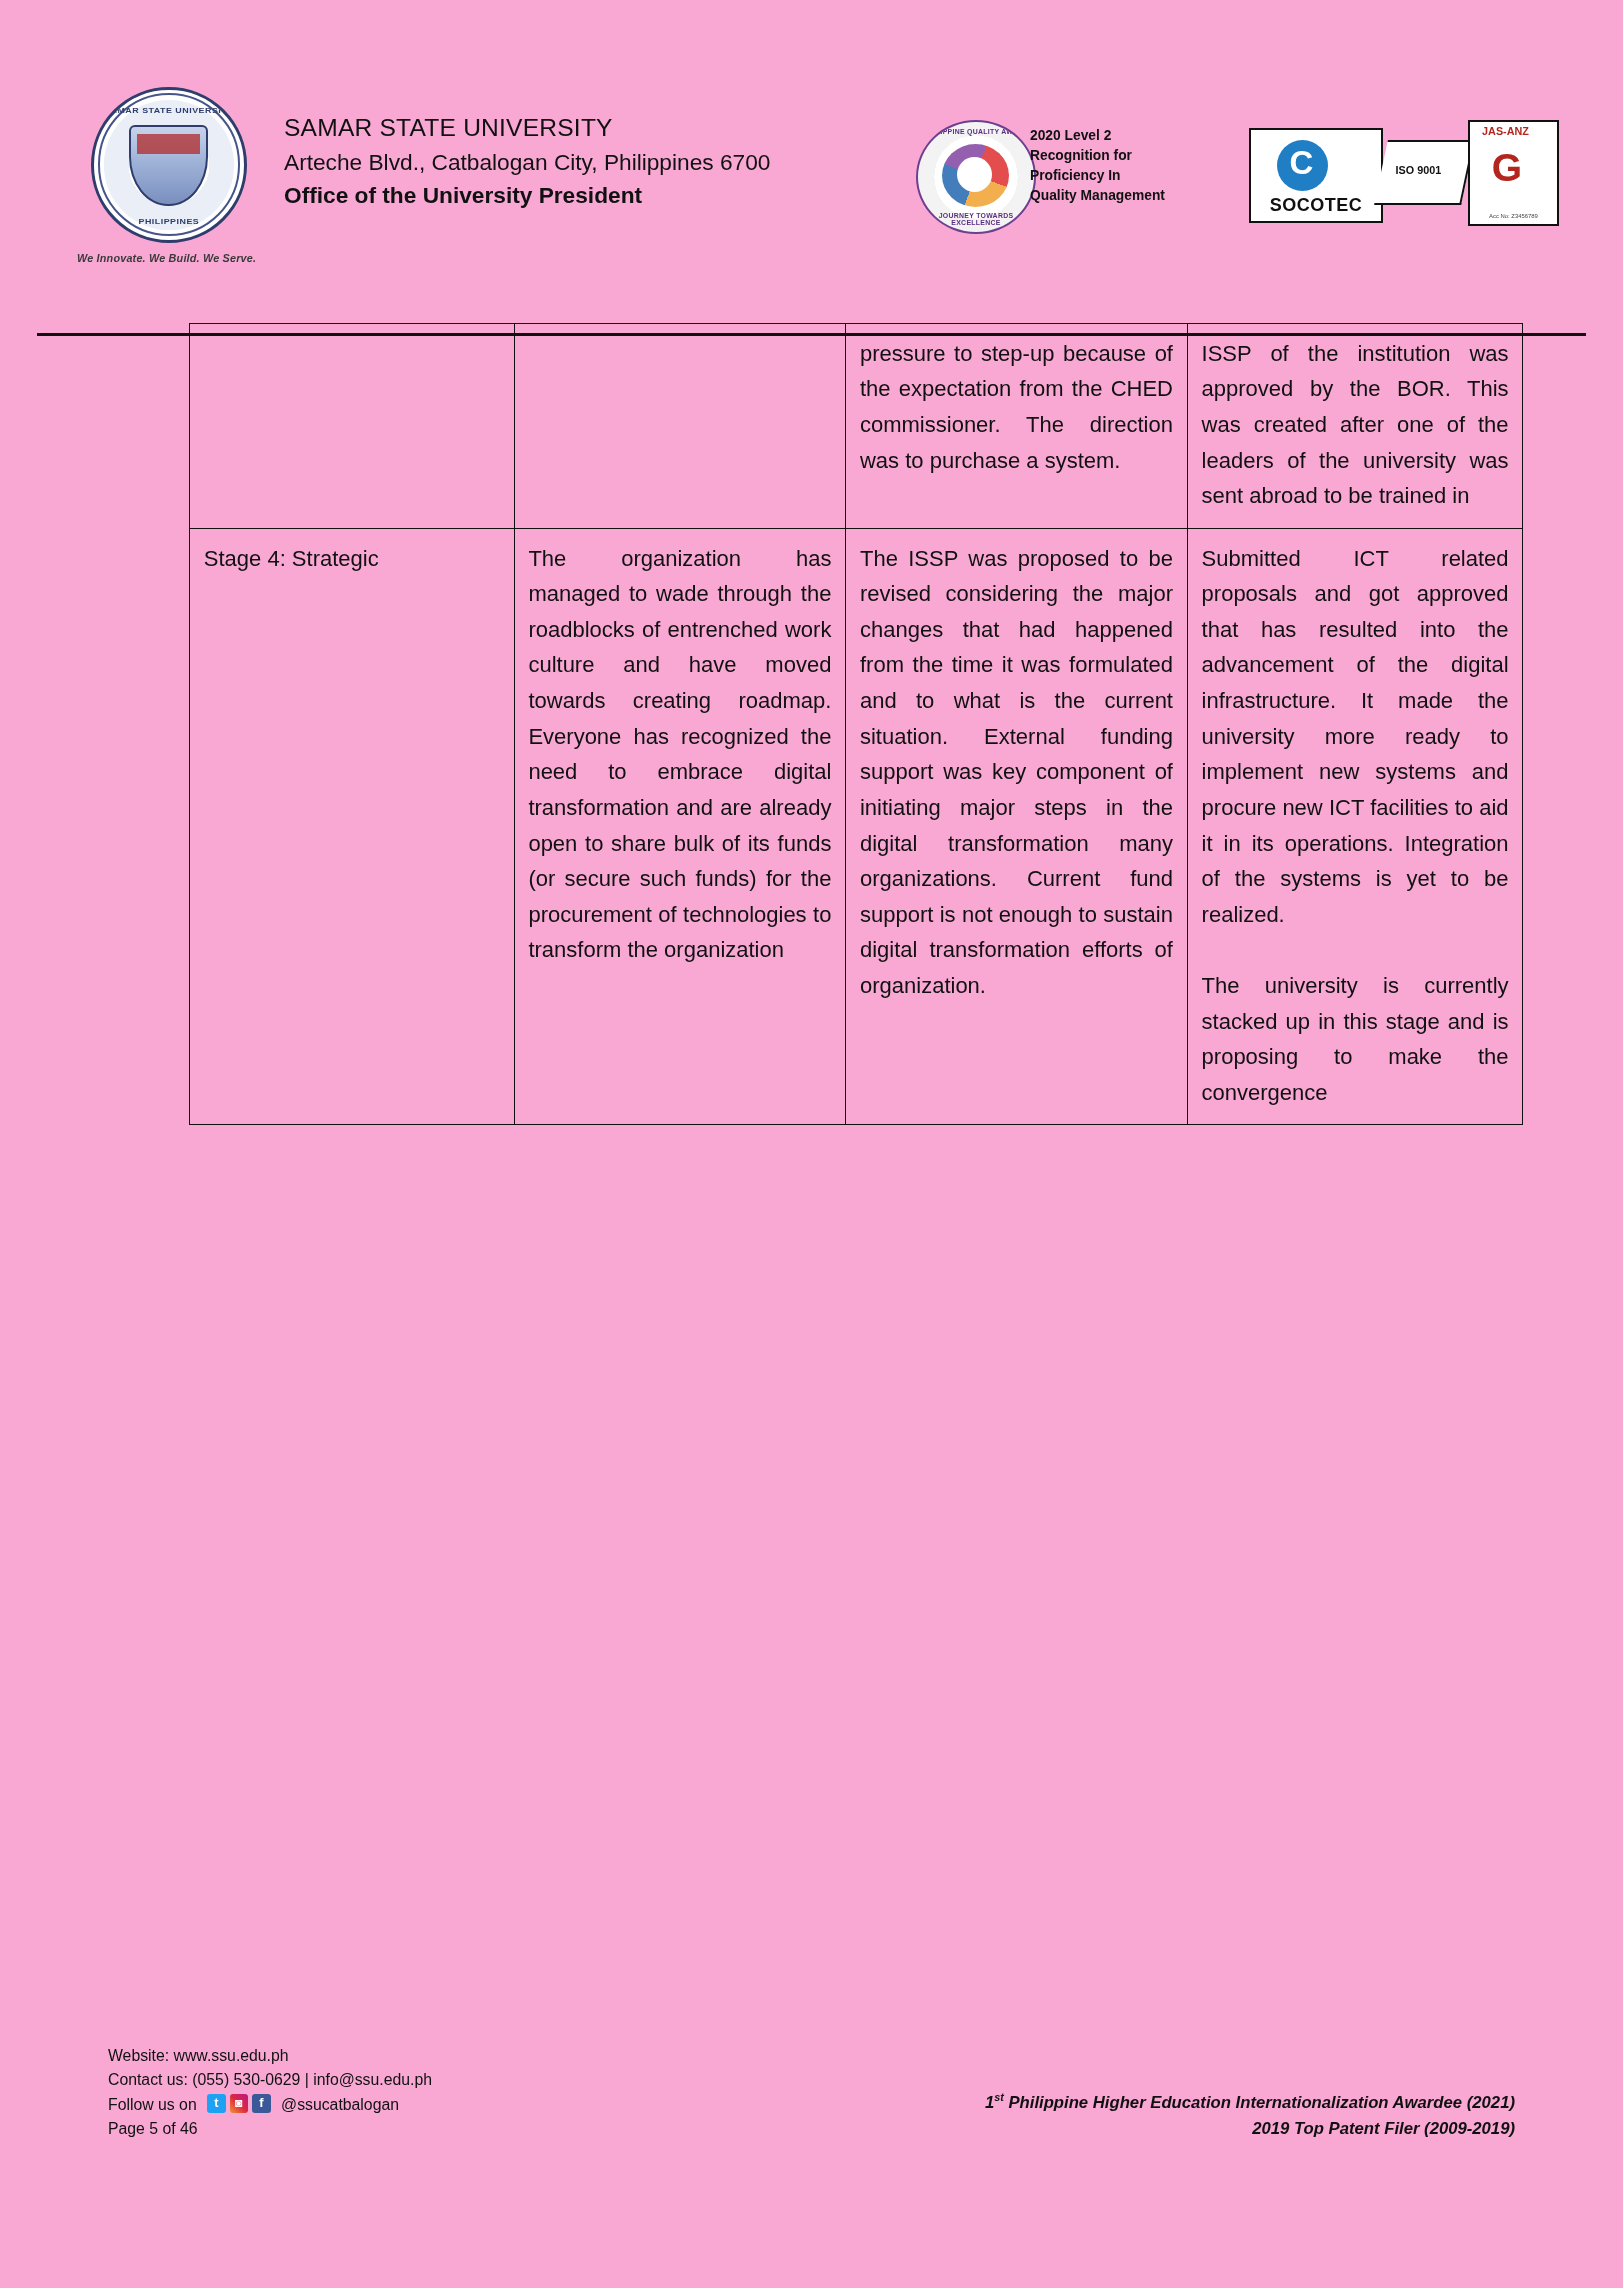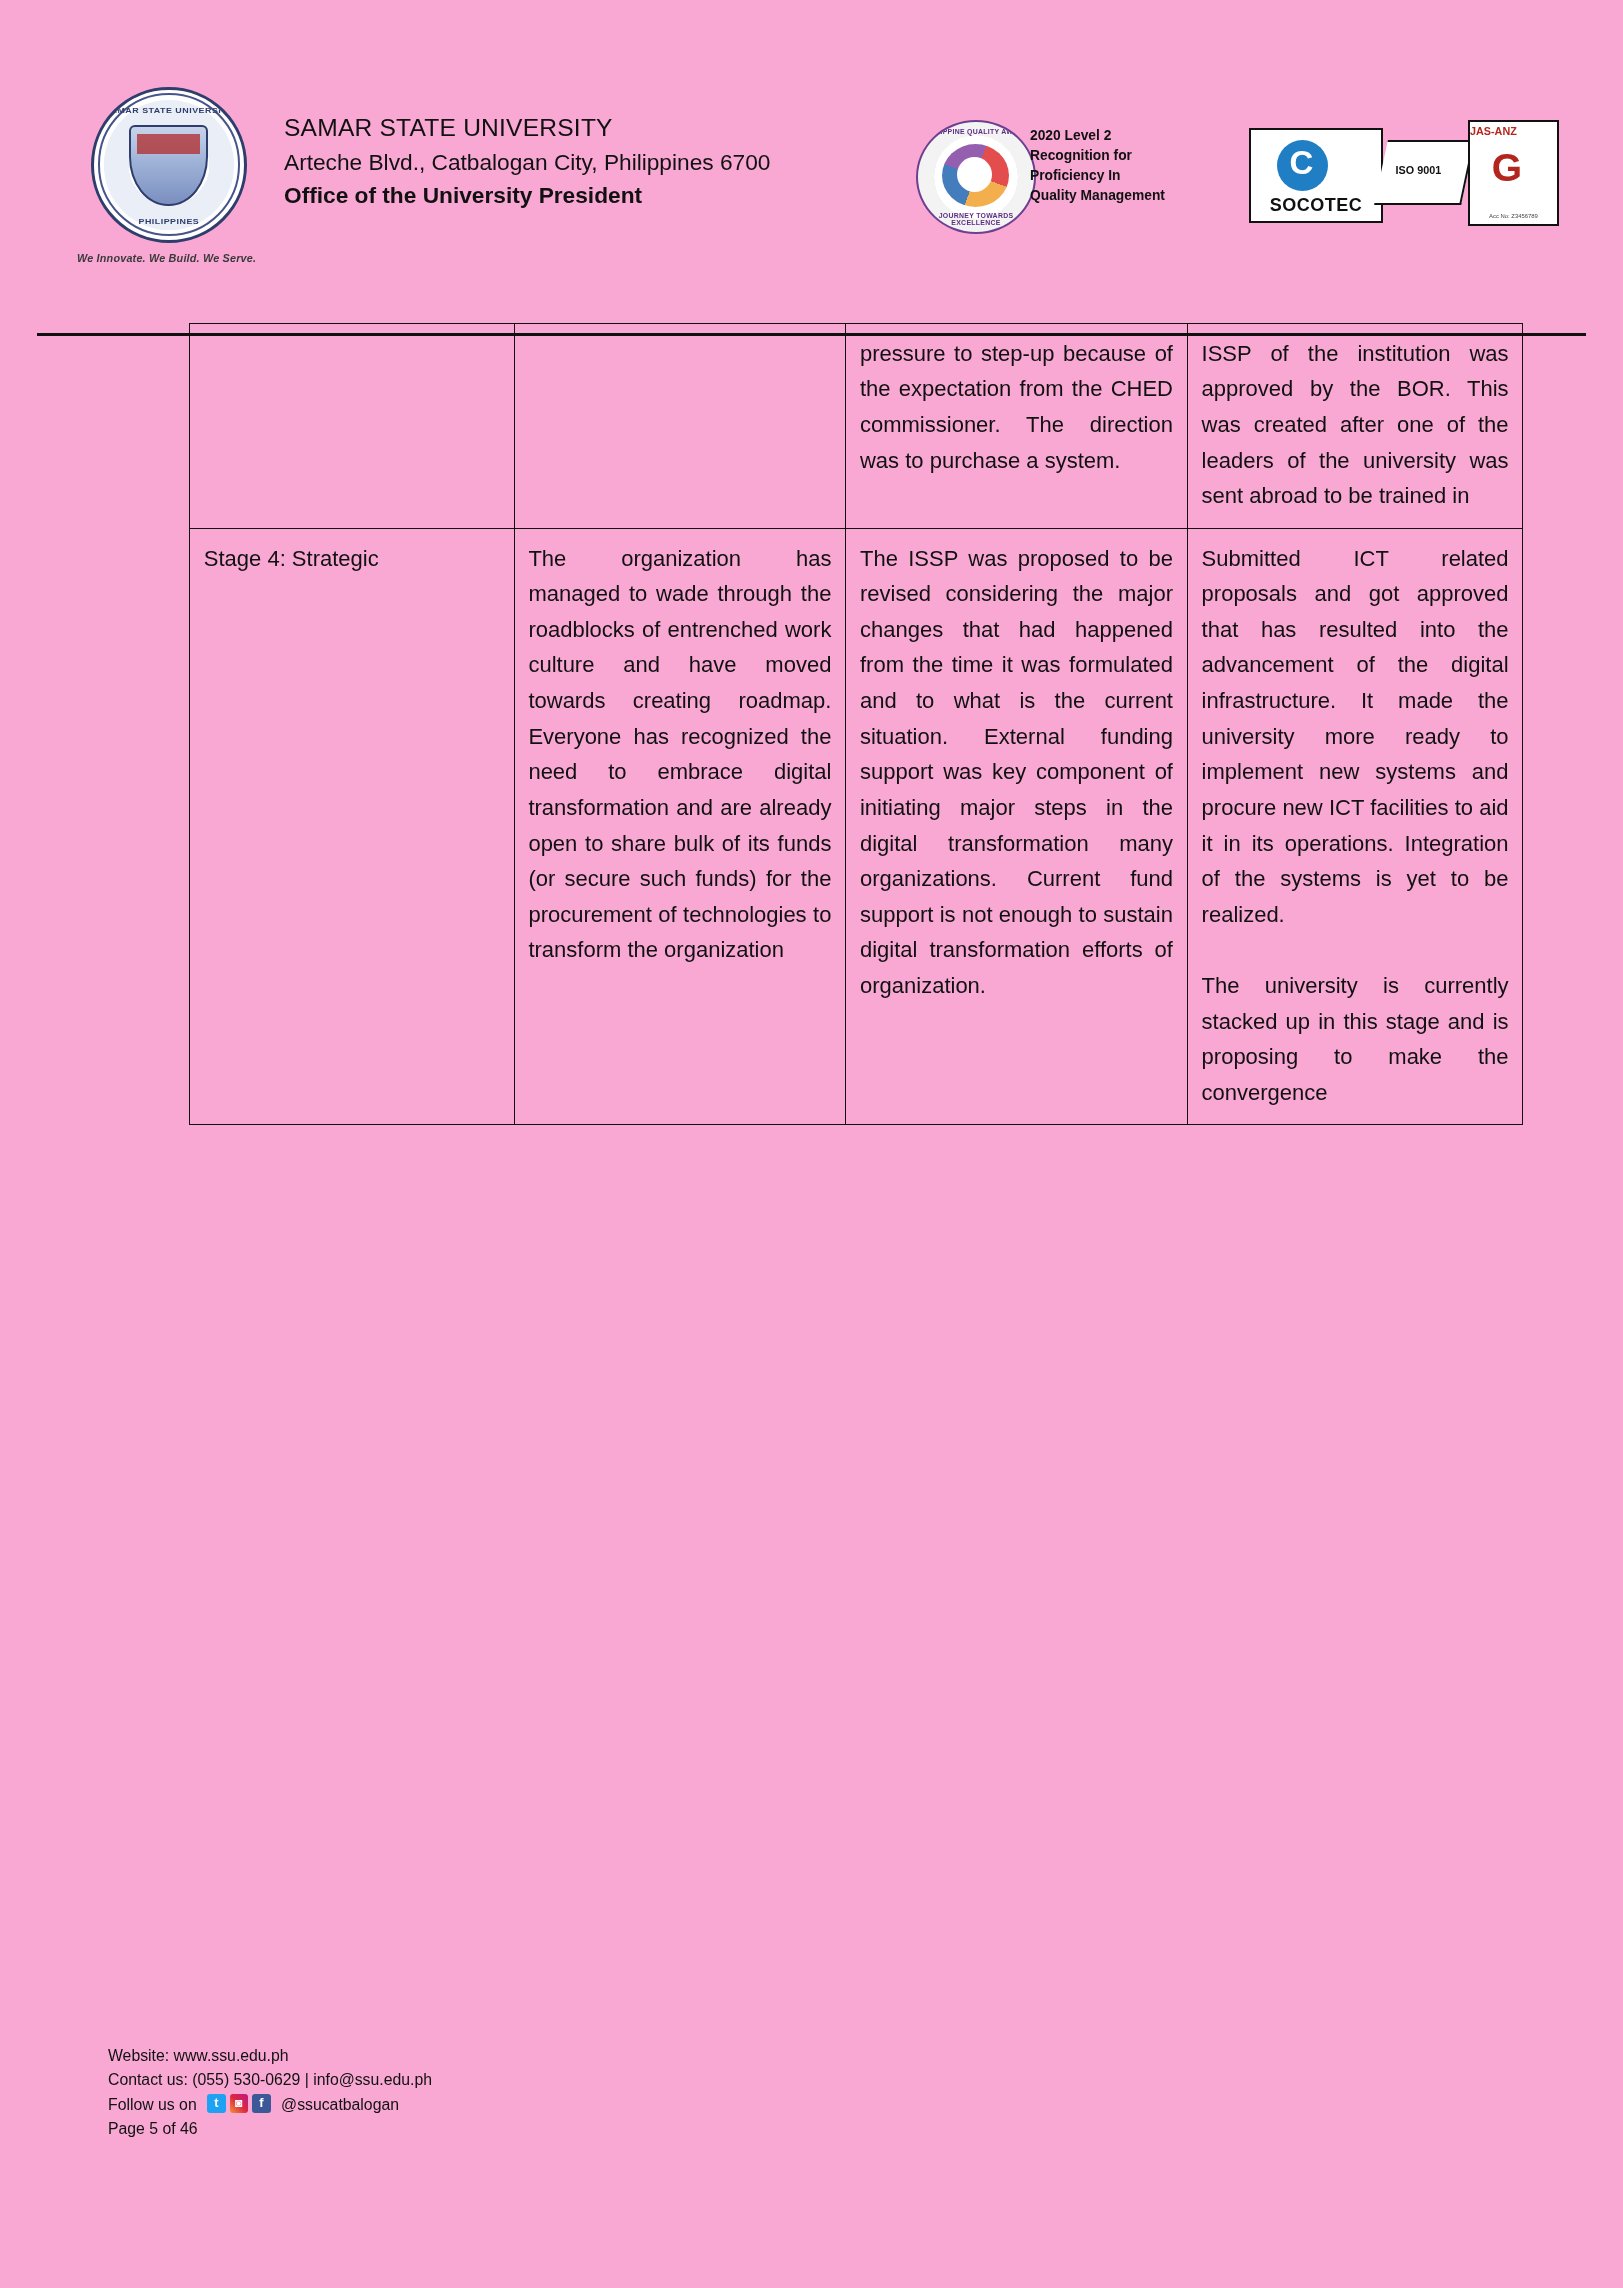--- a/index.html
+++ b/index.html
@@ -222,21 +222,21 @@
     position: absolute;
     left: 219px; top: 0px;
     width: 87px; height: 102px;
     border: 2px solid #111;
     background: #fff;
   }
   .jasanz .top {
     position: absolute;
     left: 0; top: 3px;
     width: 71px;
-    text-align: left;
+    text-align: center;
     font-size: 10.8px;
     font-weight: bold;
     color: #b3261e;
   }
   .jasanz .mark {
     position: absolute;
     left: 21.7px; top: 25.6px;
     font-size: 39px;
     font-weight: bold;
     color: #b3261e;
@@ -423,16 +423,20 @@
               <span>◙</span>
             </span>
           <span class="sic fb">
               <span>f</span>
             </span>
         </span>
         <span>@ssucatbalogan</span>
       </div>
       <div>Page 5 of 46</div>
     </div>
+    <div class="footer-right">
+      <div><span>1</span><sup>st</sup><span> Philippine Higher Education Internationalization Awardee (2021)</span></div>
+      <div>2019 Top Patent Filer (2009-2019)</div>
+    </div>
   </div>
 
 </div>
 
 
 </body></html>

